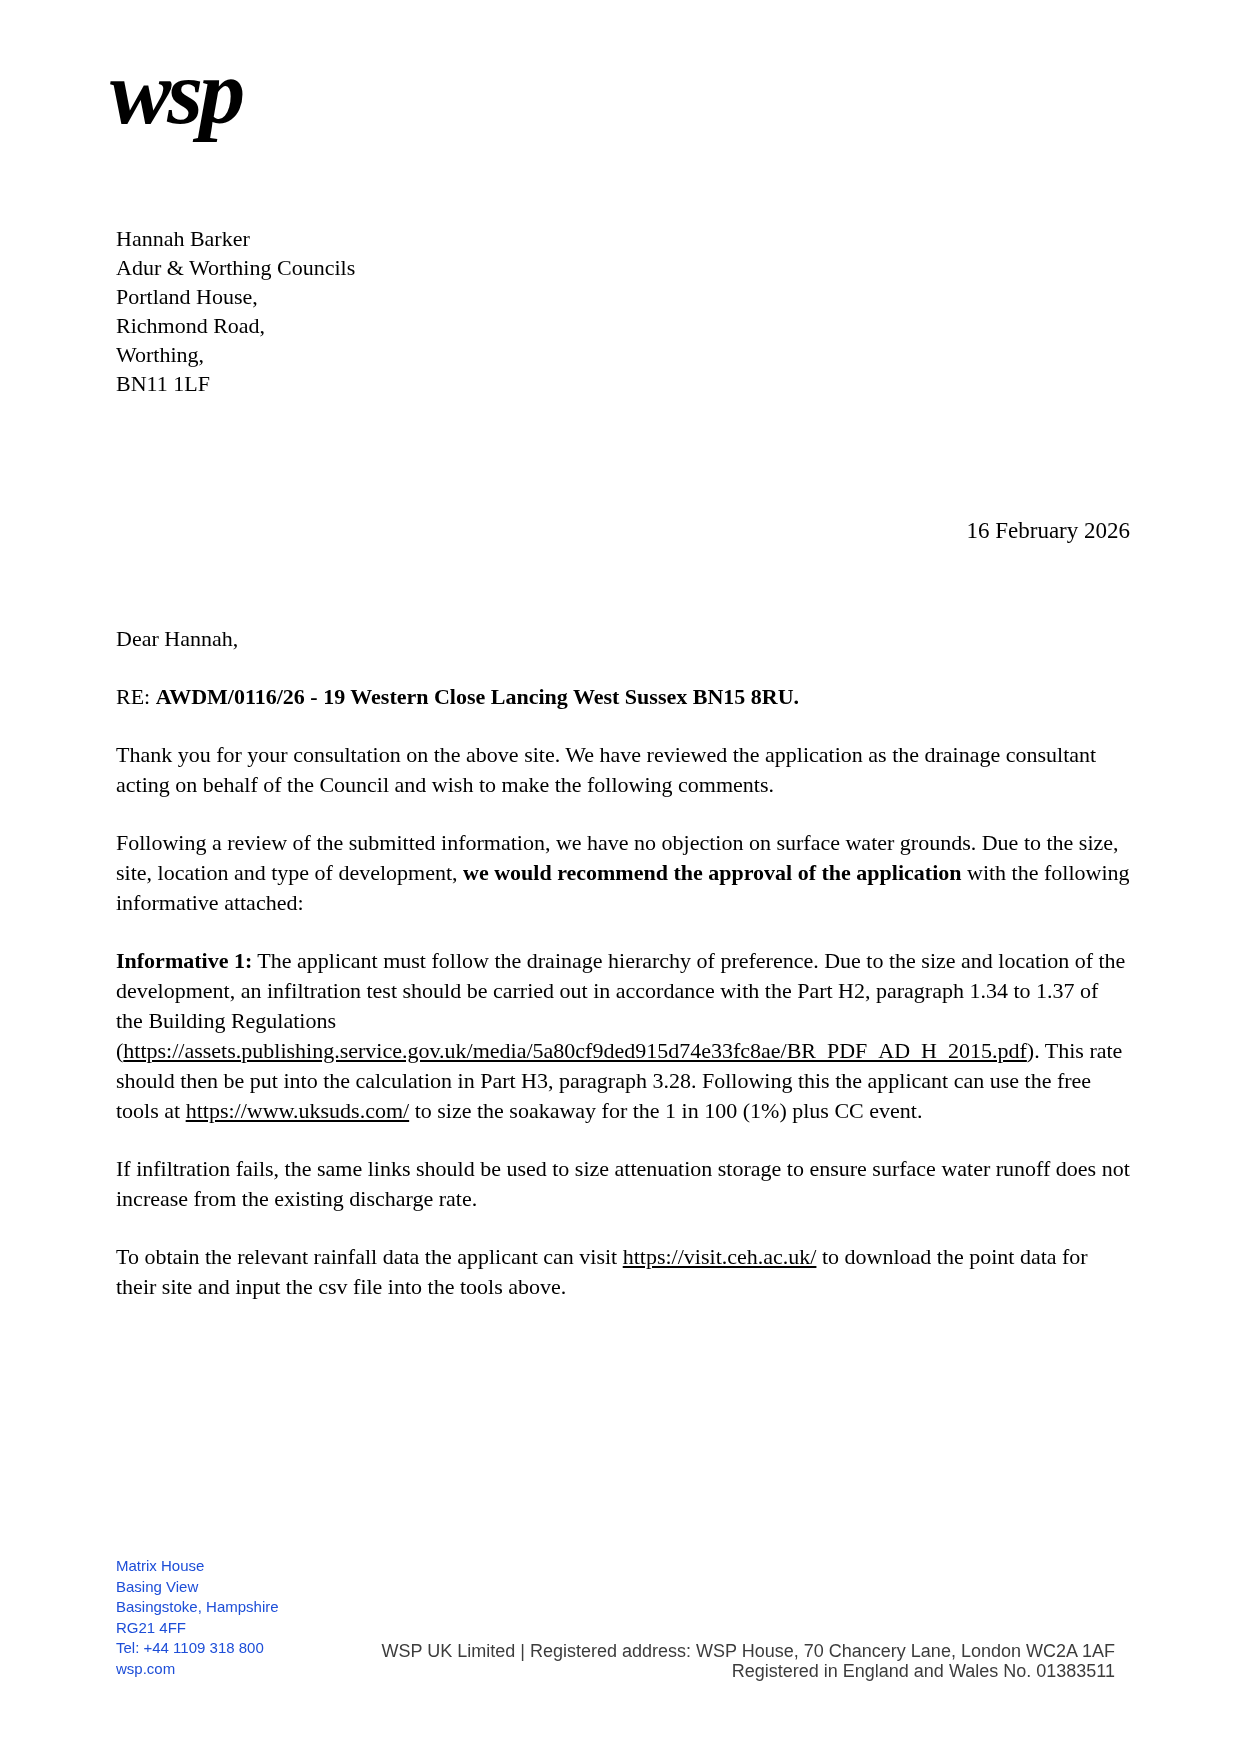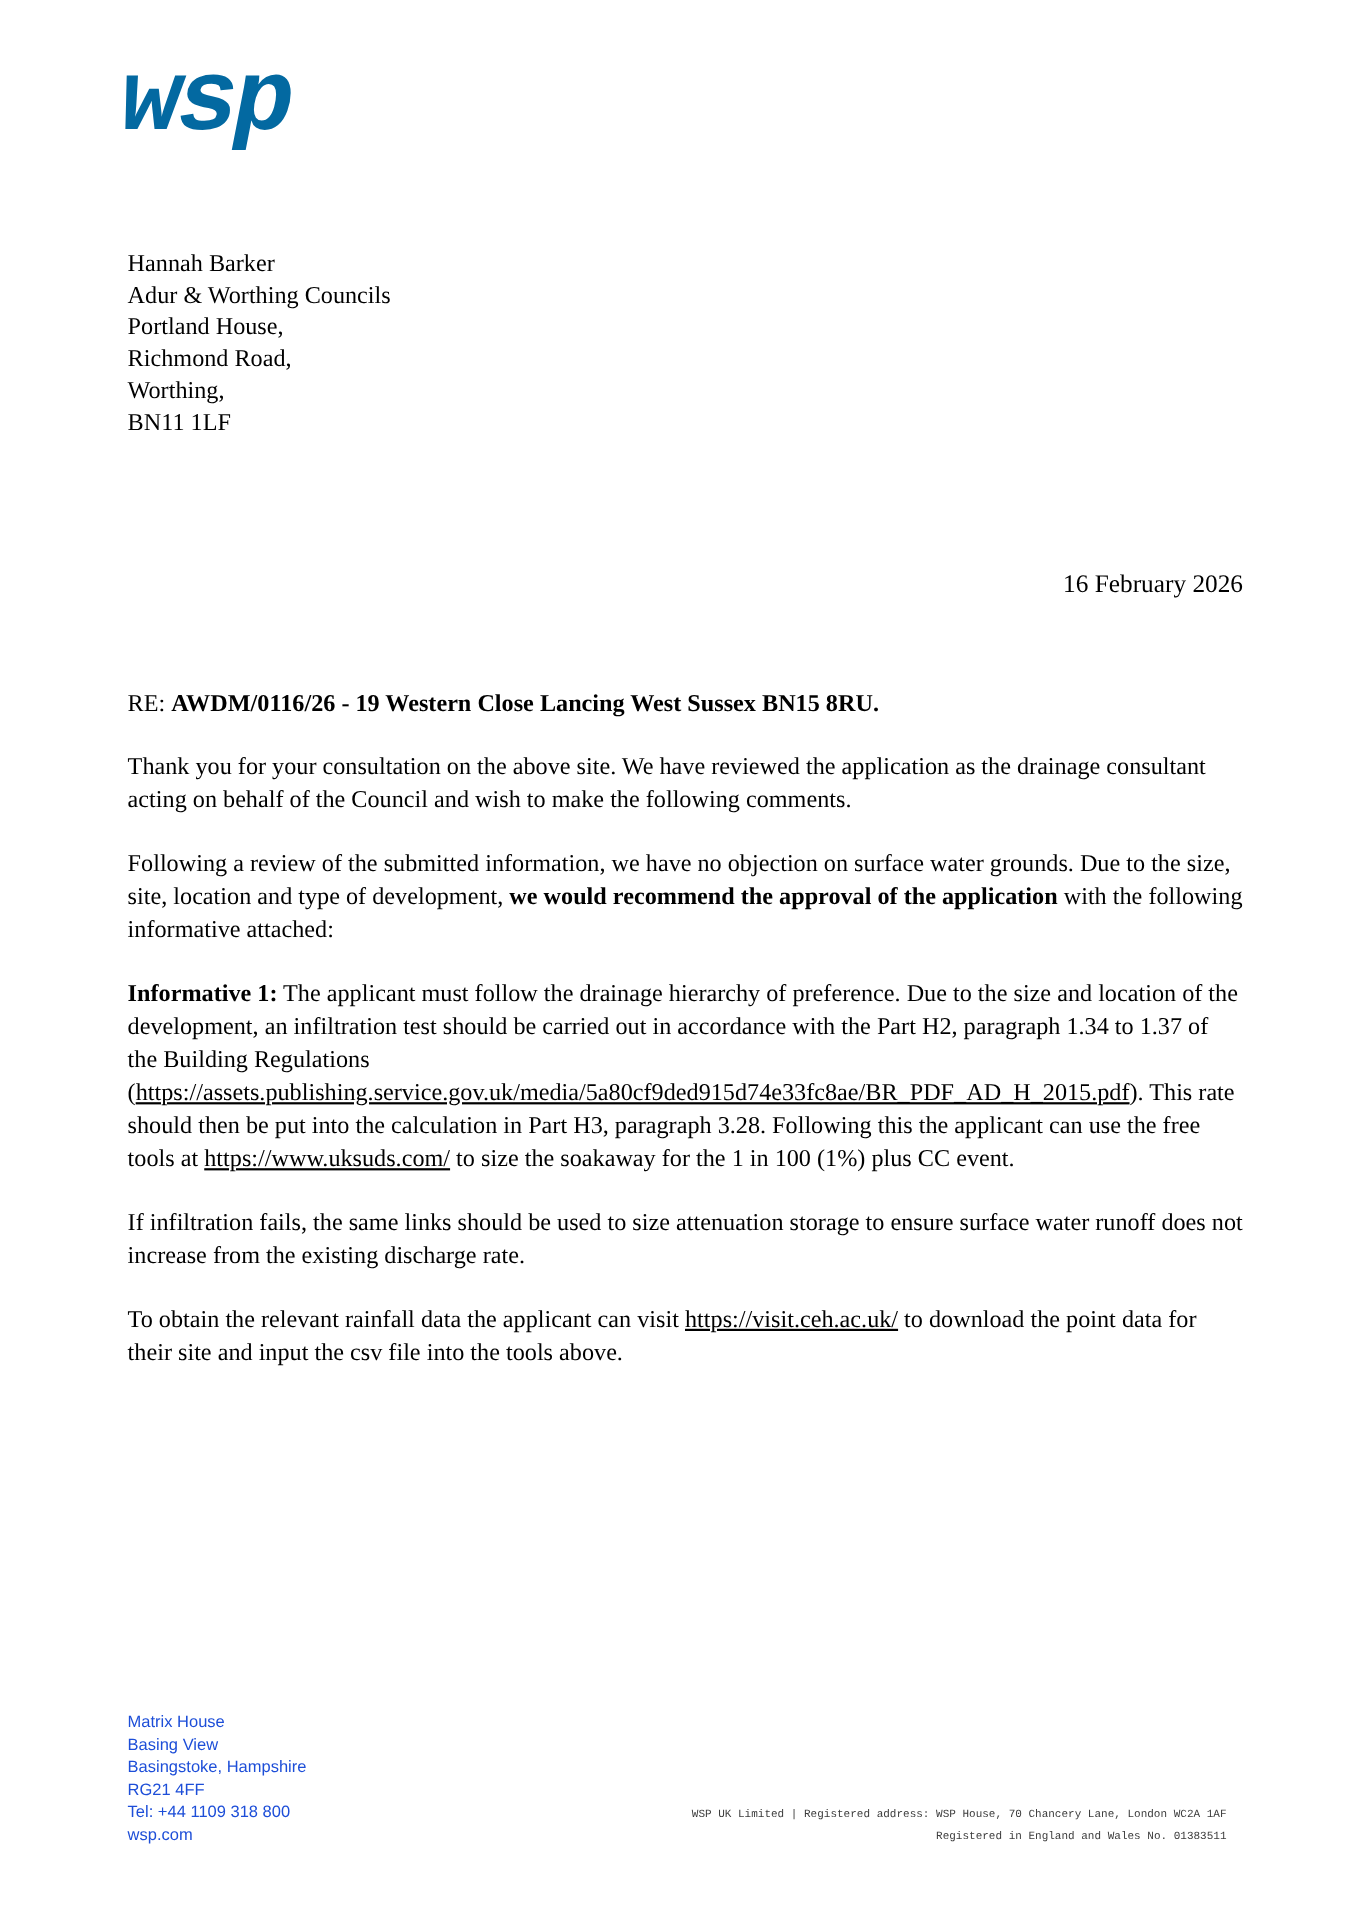--- a/index.html
+++ b/index.html
@@ -3,23 +3,23 @@
 <meta charset="utf-8">
 <style>
   html,body { margin:0; padding:0; background:#ffffff; }
   .page {
     position:relative; width:1241px; height:1754px; margin:0 auto;
     background:#ffffff; color:#000;
     font-family:"Liberation Serif", serif; overflow:hidden;
   }
   .logo {
     position:absolute; left:110px; top:42px;
-    font-family:Liberation Mono, monospace; font-style:italic; font-weight:700;
+    font-family:Liberation Serif, serif; font-style:italic; font-weight:700;
     font-size:92px; line-height:1.1; letter-spacing:-4px;
-    color:#0369a1; user-select:none;
+    color:#000000; user-select:none;
   }
   .recipient {
     position:absolute; left:116px; top:224px;
     font-size:22px; line-height:29px;
   }
   .date-line {
     position:absolute; left:116px; top:516px; width:1014px;
     text-align:right; font-size:23px; line-height:30px;
   }
   .letter-body {
@@ -32,22 +32,22 @@
     color:#000; overflow-wrap:anywhere;
     cursor:pointer;
   }
   .office-block {
     position:absolute; left:116px; top:1556px;
     font-family:"Liberation Sans", sans-serif;
     font-size:15px; line-height:20.5px; color:#1d4ed8;
   }
   .legal-block {
     position:absolute; right:126px; top:1641px; text-align:right;
-    font-family:Liberation Mono, monospace;
-    font-size:10px; line-height:20px; color:#3c3c3c;
+    font-family:Liberation Sans, sans-serif;
+    font-size:18px; line-height:20px; color:#3c3c3c;
   }
 </style>
 </head>
 <body>
 
 <div class="page">
 
   <div class="logo">wsp</div>
 
   <div class="recipient">
@@ -55,20 +55,21 @@
       <div>Adur &amp; Worthing Councils</div>
       <div>Portland House,</div>
       <div>Richmond Road,</div>
       <div>Worthing,</div>
       <div>BN11 1LF</div>
     </div>
 
   <div class="date-line">16 February 2026</div>
 
   <div class="letter-body">
+    <p>Dear Hannah,</p>
     <p><span>RE: </span><span class="seg-b">AWDM/0116/26 - 19 Western Close Lancing West Sussex BN15 8RU.</span></p>
     <p><span>Thank you for your consultation on the above site. We have reviewed the application as the drainage consultant acting on behalf of the Council and wish to make the following comments.</span></p>
     <p><span>Following a review of the submitted information, we have no objection on surface water grounds. Due to the size, site, location and type of development, </span><span class="seg-b">we would recommend the approval of the application</span><span> with the following informative attached:</span></p>
     <p><span class="seg-b">Informative 1:</span><span> The applicant must follow the drainage hierarchy of preference. Due to the size and location of the development, an infiltration test should be carried out in accordance with the Part H2, paragraph 1.34 to 1.37 of the Building Regulations (</span><a class="seg-lnk" href="#">https://assets.publishing.service.gov.uk/media/5a80cf9ded915d74e33fc8ae/BR_PDF_AD_H_2015.pdf</a><span>). This rate should then be put into the calculation in Part H3, paragraph 3.28. Following this the applicant can use the free tools at </span><a class="seg-lnk" href="#">https://www.uksuds.com/</a><span> to size the soakaway for the 1 in 100 (1%) plus CC event.</span></p>
     <p><span>If infiltration fails, the same links should be used to size attenuation storage to ensure surface water runoff does not increase from the existing discharge rate.</span></p>
     <p><span>To obtain the relevant rainfall data the applicant can visit </span><a class="seg-lnk" href="#">https://visit.ceh.ac.uk/</a><span> to download the point data for their site and input the csv file into the tools above.</span></p>
   </div>
 
   <div class="office-block">
       <div>Matrix House</div>

